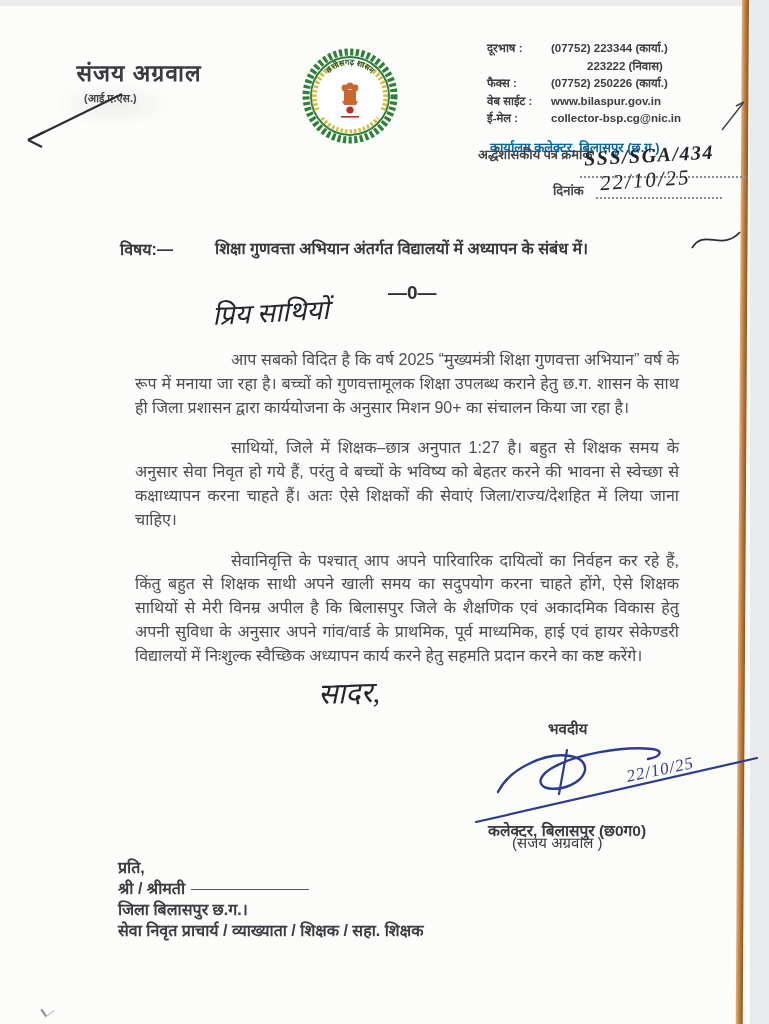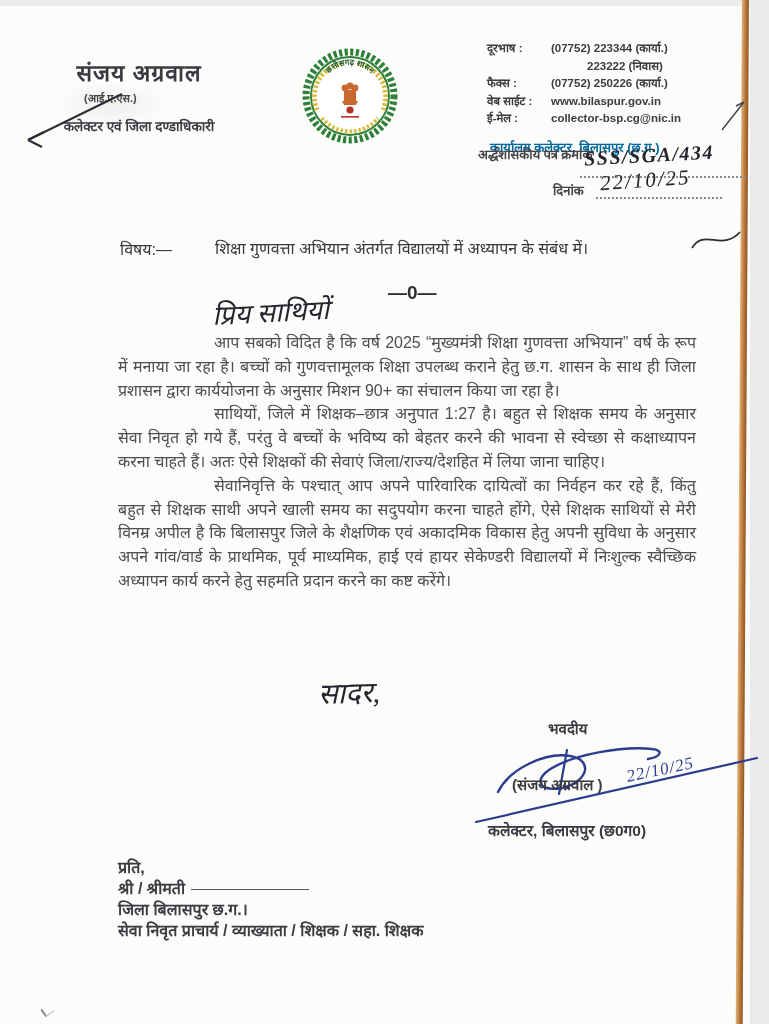--- a/index.html
+++ b/index.html
@@ -44,30 +44,30 @@
     transform:rotate(-3deg);font-style:italic;font-weight:bold;}
   .hw-date{position:absolute;left:600px;top:168px;font-size:21px;letter-spacing:2px;
     transform:rotate(-4deg);font-style:italic;}
   .hw-salutation{position:absolute;left:212px;top:293px;font-size:27px;
     transform:rotate(-3deg);font-style:italic;}
   .hw-regards{position:absolute;left:318px;top:672px;font-size:29px;
     transform:rotate(-2deg);font-style:italic;}
   .hw-signdate{position:absolute;left:626px;top:760px;font-size:17px;letter-spacing:1px;
     transform:rotate(-12deg);font-style:italic;color:#2c3c8e;}
 
-  .subject-label{position:absolute;left:120px;top:238px;font-size:16px;font-weight:normal;color:#38383e;}
-  .subject-text{position:absolute;left:215px;top:237px;font-size:16px;font-weight:normal;color:#38383e;white-space:nowrap;}
+  .subject-label{position:absolute;left:120px;top:238px;font-size:16px;font-weight:bold;color:#38383e;}
+  .subject-text{position:absolute;left:215px;top:237px;font-size:16px;font-weight:bold;color:#38383e;white-space:nowrap;}
   .divider{position:absolute;left:388px;top:282px;font-size:19px;font-weight:bold;color:#2e2e34;}
 
   .body-text{position:absolute;left:118px;top:331px;width:578px;}
-  .body-text p{margin:0;text-indent:96px;text-align:justify;
+  .body-text p{margin:17px;text-indent:96px;text-align:justify;
     font-size:16px;line-height:23.8px;color:#4d4d52;}
 
   .complimentary{position:absolute;left:548px;top:718px;font-size:15px;font-weight:bold;color:#3a3a42;}
-  .signatory{position:absolute;left:512px;top:774px;font-size:15px;font-weight:bold;color:#3a3a42;white-space:nowrap;}
+  .signatory{position:absolute;left:512px;top:832px;font-size:15px;font-weight:normal;color:#3a3a42;white-space:nowrap;}
   .signatory-title{position:absolute;left:488px;top:819px;font-size:15.5px;font-weight:bold;color:#3a3a42;white-space:nowrap;}
 
   .addressee{position:absolute;left:118px;top:857px;font-size:16px;font-weight:bold;
     color:#3c3c42;line-height:21px;}
   .blank-line{display:inline-block;width:118px;border-bottom:1.5px solid #55555a;vertical-align:middle;margin-left:6px;}
 
   svg{display:block;}
   .abs{position:absolute;}
 </style>
 </head>
@@ -77,21 +77,20 @@
 
   <div class="top-bar"></div>
   <div class="edge-gray"></div>
   <div class="edge-strip"></div>
   <div class="smudge"></div>
   <div class="mark-bl"></div>
 
   <div class="sender">
     <div class="sender-name">संजय अग्रवाल</div>
     <div class="sender-cadre">(आई.ए.एस.)</div>
-    <div class="sender-desig">कलेक्टर एवं जिला दण्डाधिकारी</div>
   </div>
 
   <svg class="abs" style="left:14px;top:90px;" width="120" height="62">
     <path d="M108,4 L14,50" stroke="#2a2d35" stroke-width="2" fill="none"></path>
     <path d="M14,50 L30,42 M14,50 L28,57" stroke="#2a2d35" stroke-width="2" fill="none"></path>
   </svg>
 
   <svg class="abs" style="left:300px;top:46px;" width="100" height="100" viewBox="-50 -50 100 100">
     <circle r="44" fill="#ffffff" stroke="#2f8038" stroke-width="7" stroke-dasharray="3.2 2.4"></circle>
     <circle r="39" fill="#ffffff" stroke="#2f8038" stroke-width="2"></circle>

